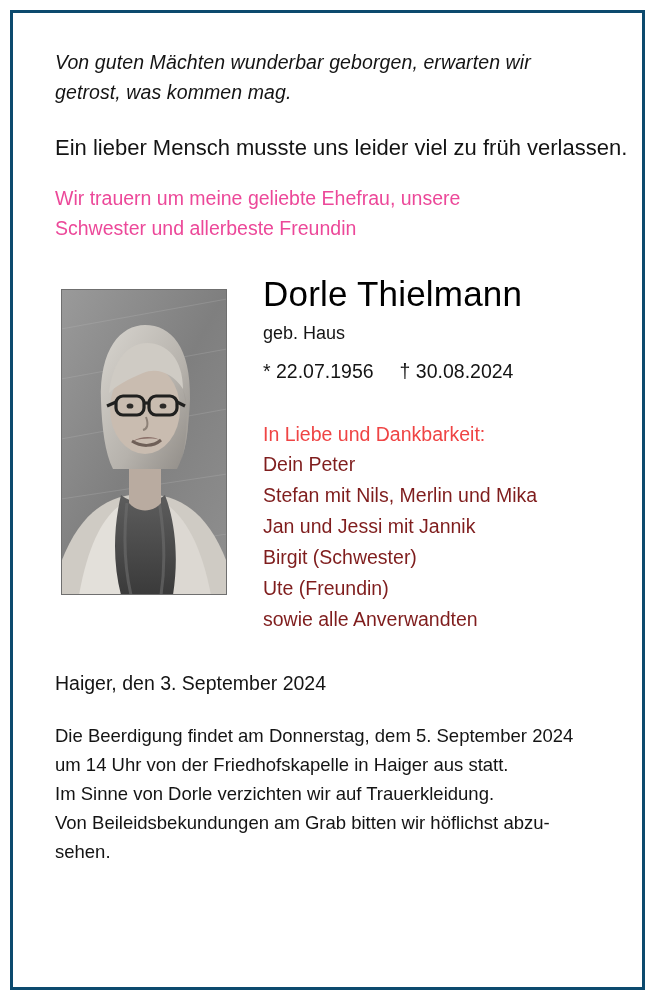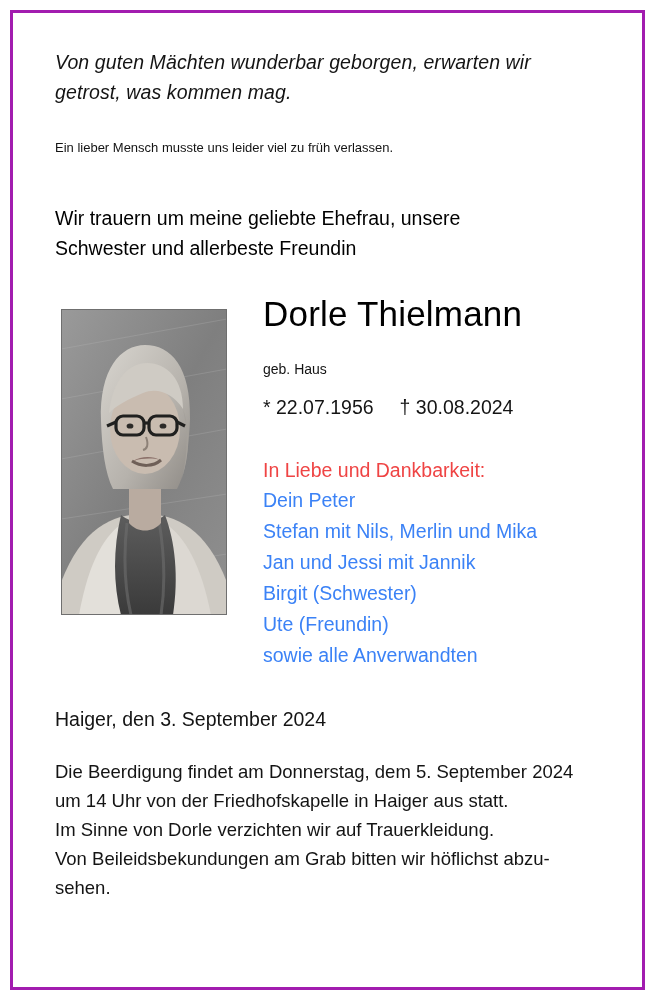--- a/index.html
+++ b/index.html
@@ -15,53 +15,53 @@
     width: 655px;
     height: 1000px;
     background: #ffffff;
     box-sizing: border-box;
     padding: 10px;
   }
   .frame {
     position: relative;
     width: 100%;
     height: 100%;
-    border: 3px solid #a21caf;
+    border: 3px solid #0c4a6e;
     box-sizing: border-box;
     background: #ffffff;
     overflow: hidden;
   }
   .inner {
     padding: 34px 42px 0 42px;
     box-sizing: border-box;
   }
   .poem {
     font-style: italic;
     font-size: 19.5px;
     line-height: 30px;
     color: #141414;
     letter-spacing: 0.1px;
   }
   .poem div {
     white-space: nowrap;
   }
   .para {
-    font-size: 13px;
+    font-size: 22px;
     line-height: 30px;
     color: #141414;
     margin-top: 26px;
   }
   .para div {
     white-space: nowrap;
   }
   .mourn {
     font-size: 19.5px;
     line-height: 30px;
-    color: #000000;
-    margin-top: 40px;
+    color: #ec4899;
+    margin-top: 20px;
   }
   .mourn div {
     white-space: nowrap;
   }
 
   .center-block {
     margin-top: 30px;
     position: relative;
     min-height: 330px;
   }
@@ -81,43 +81,43 @@
     padding-top: 0px;
   }
   .deceased-name {
     font-size: 35px;
     line-height: 42px;
     color: #000000;
     letter-spacing: 0.2px;
     white-space: nowrap;
   }
   .born-name {
-    font-size: 14px;
+    font-size: 18px;
     line-height: 28px;
     color: #141414;
-    margin-top: 20px;
+    margin-top: 4px;
   }
   .dates {
     font-size: 19.5px;
     line-height: 28px;
     color: #141414;
     margin-top: 10px;
     white-space: nowrap;
   }
   .dates .sep { display: inline-block; width: 26px; }
   .dedication-title {
     font-size: 19.5px;
     line-height: 30px;
     color: #ef4444;
     margin-top: 34px;
   }
   .family-list {
     font-size: 19.5px;
     line-height: 31px;
-    color: #3b82f6;
+    color: #7f1d1d;
   }
   .family-list div { white-space: nowrap; }
 
   .place-date {
     font-size: 19.5px;
     line-height: 28px;
     color: #141414;
     margin-top: 34px;
   }
   .notice {

